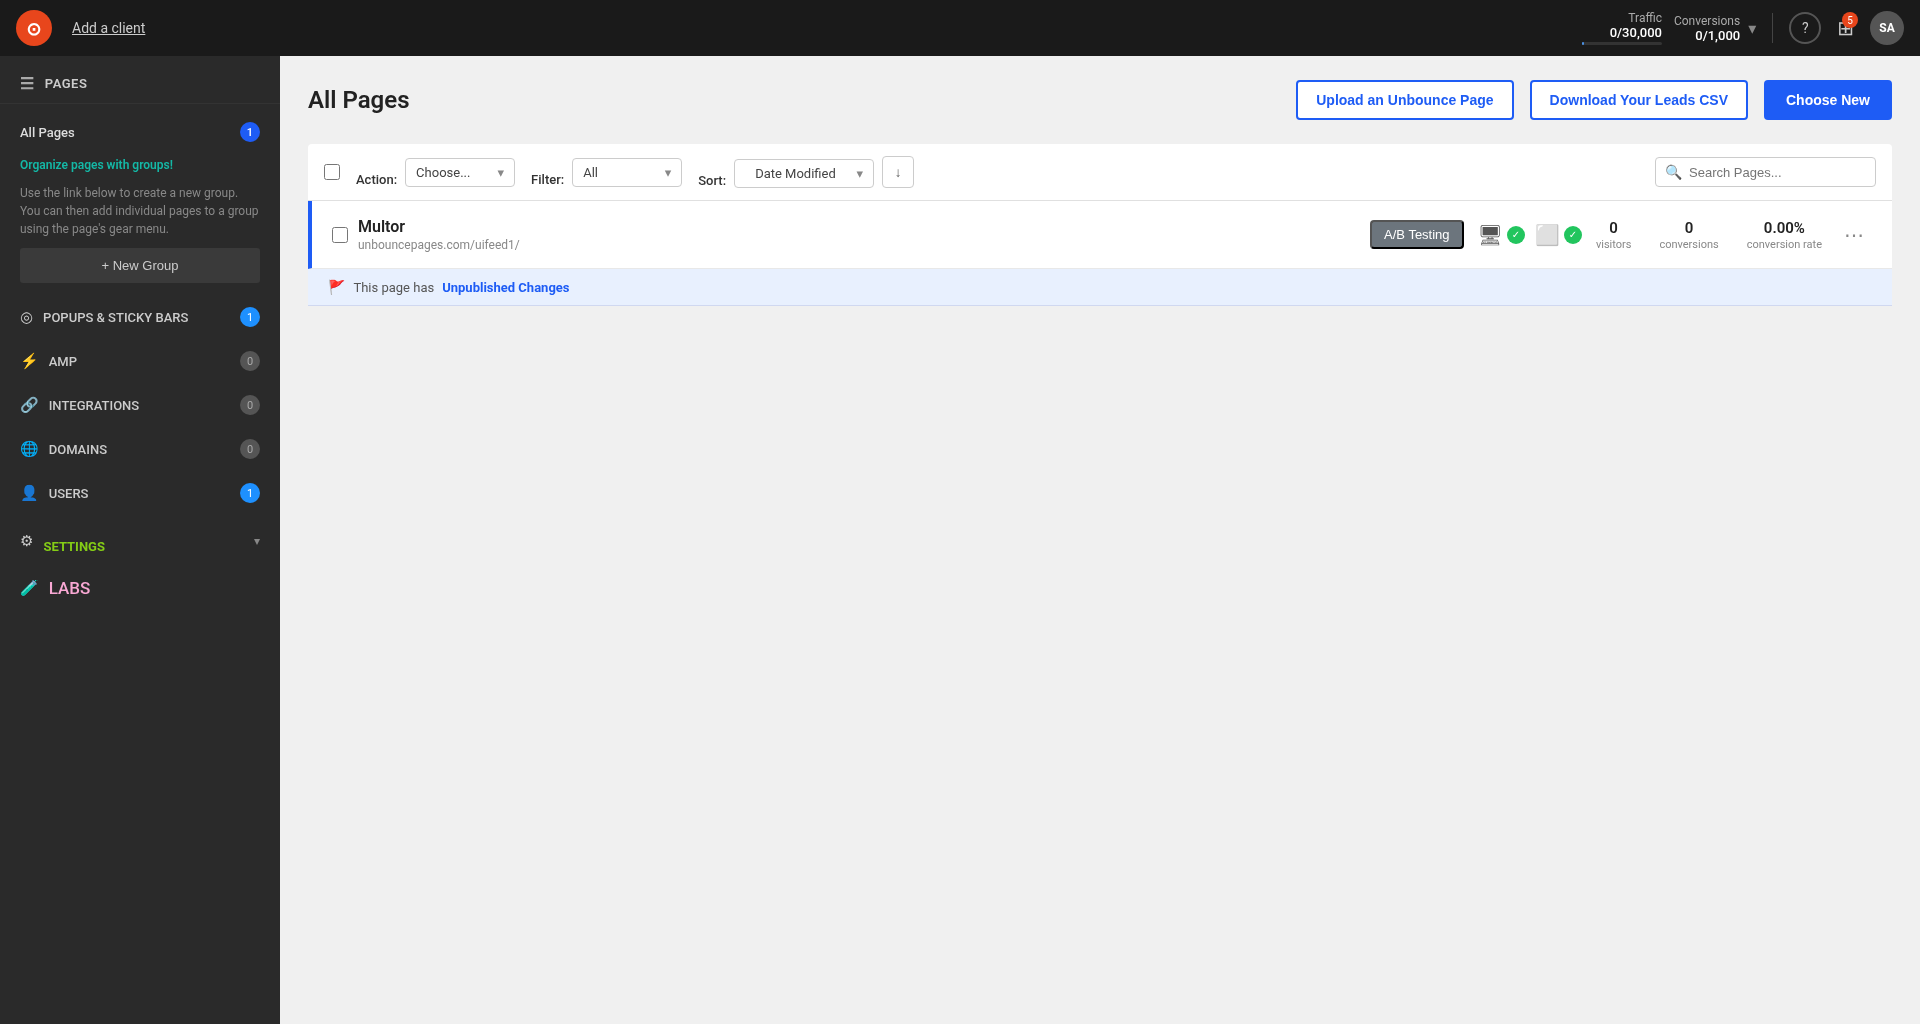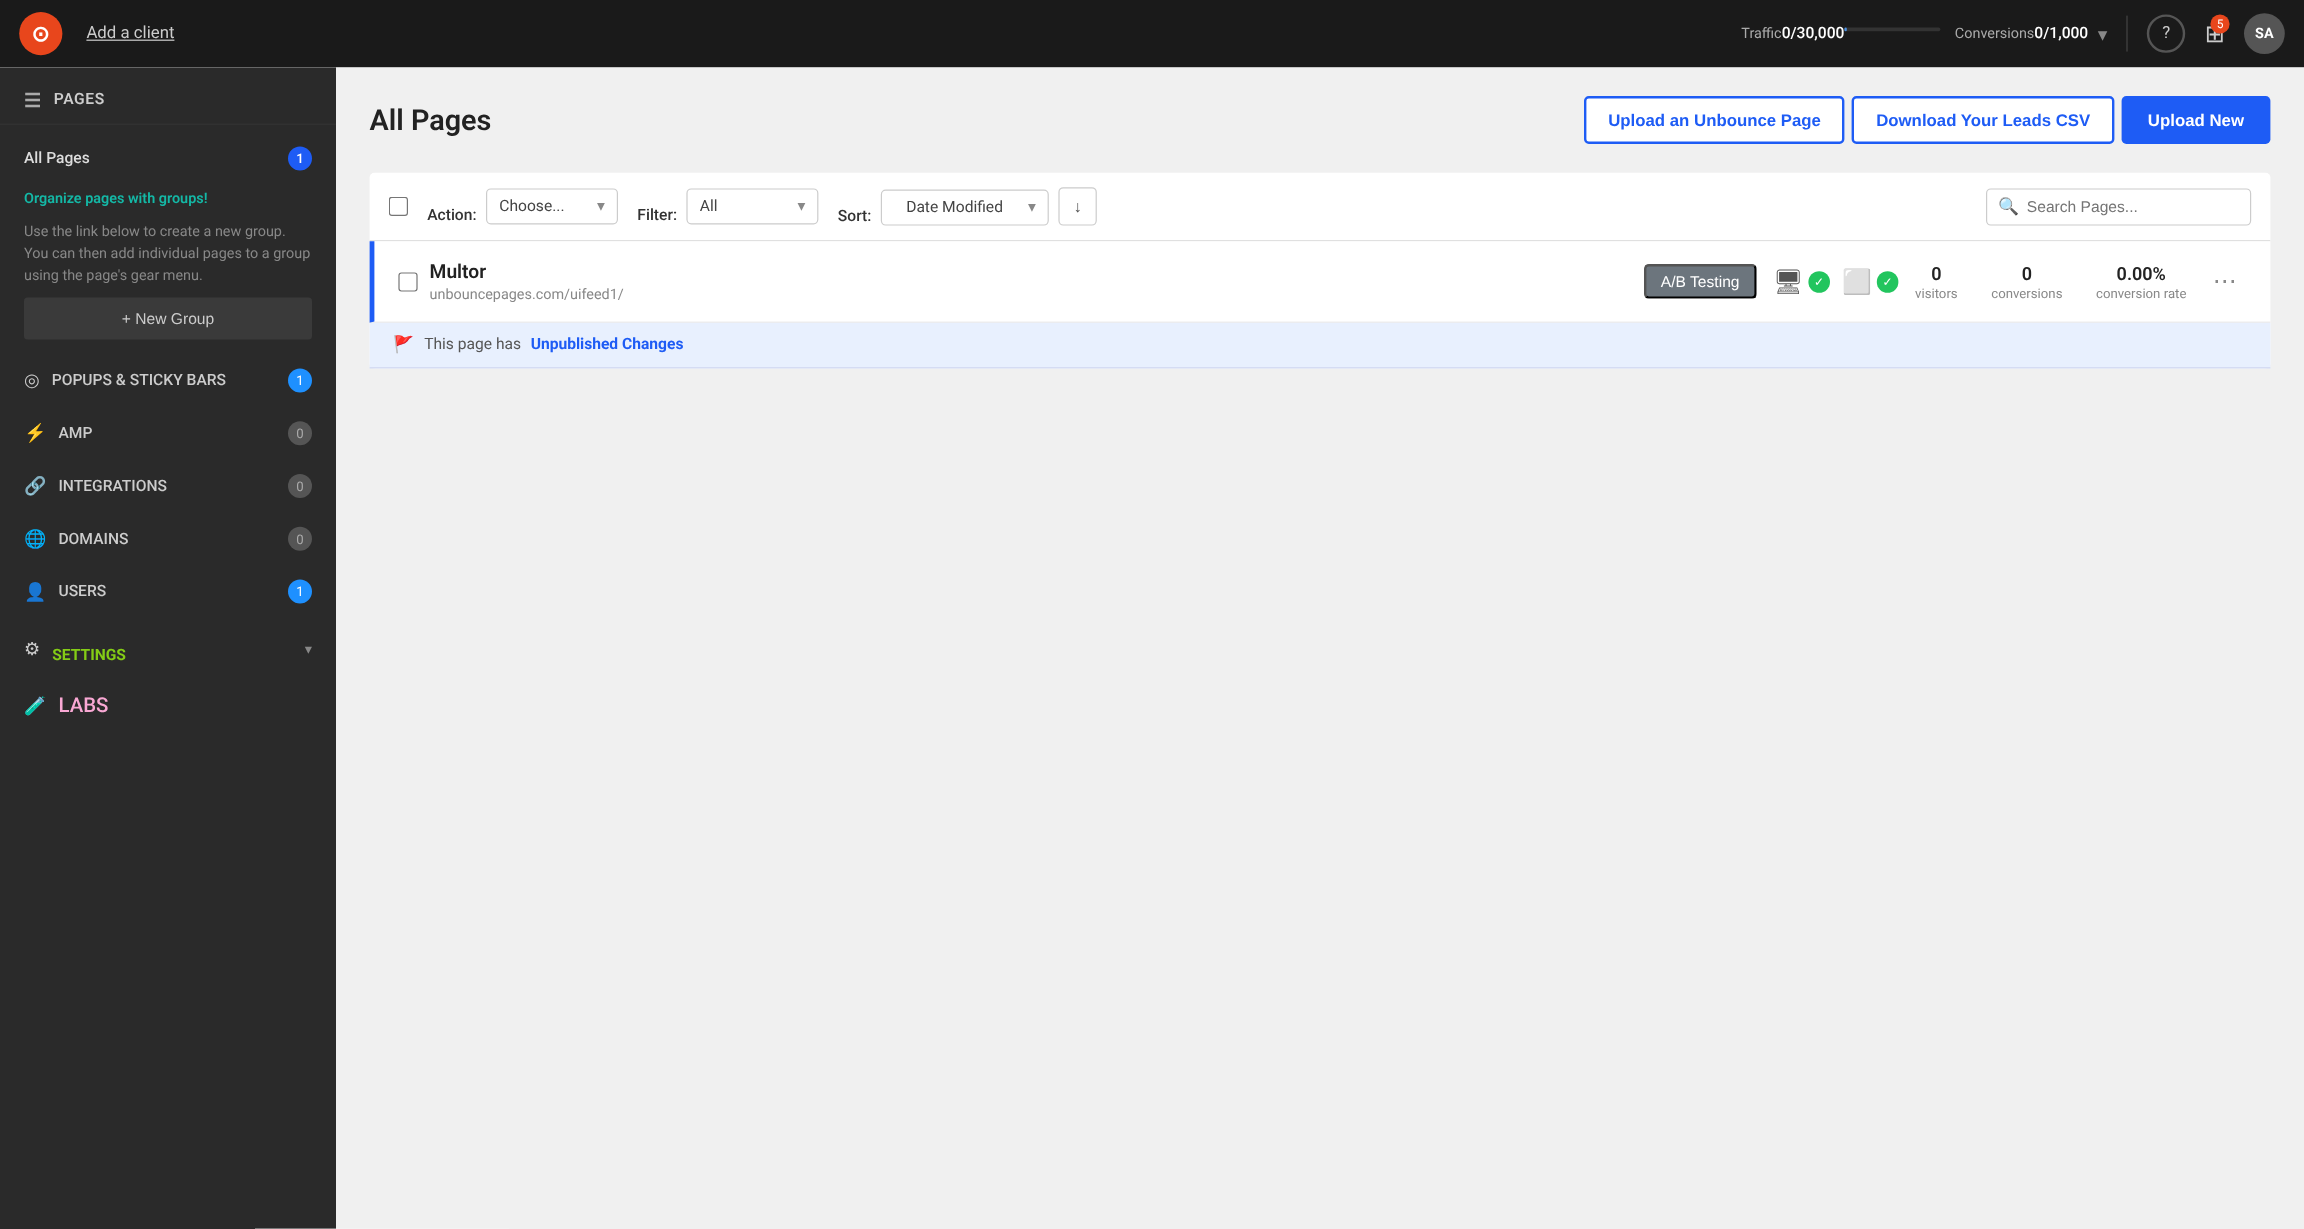--- a/index.html
+++ b/index.html
@@ -42,21 +42,22 @@
       align-items: center;
       gap: 16px;
     }
     .traffic-conversions {
       display: flex;
       align-items: center;
       gap: 12px;
     }
     .metric-block {
       display: flex;
-      align-items: flex-start;
+      flex-direction: column;
+      align-items: flex-end;
     }
     .metric-block .metric-label {
       font-size: 12px;
       color: #aaa;
     }
     .metric-block .metric-value {
       font-size: 13px;
       color: #fff;
       font-weight: 500;
     }
@@ -241,21 +242,21 @@
       margin-bottom: 24px;
     }
     .page-title {
       font-size: 24px;
       font-weight: 600;
       color: #222;
     }
     .header-actions {
       display: flex;
       align-items: flex-end;
-      gap: 6px;
+      gap: 16px;
     }
     .btn-outline {
       background: white;
       border: 2px solid #1e5cf5;
       color: #1e5cf5;
       padding: 10px 18px;
       font-size: 14px;
       font-weight: 600;
       border-radius: 4px;
       cursor: pointer;
@@ -584,21 +585,21 @@
 
   </aside>
 
   <main class="content-area">
 
     <div class="page-header">
       <h1 class="page-title">All Pages</h1>
       <div class="header-actions">
         <button class="btn-outline">Upload an Unbounce Page</button>
         <button class="btn-outline">Download Your Leads CSV</button>
-        <button class="btn-primary">Upload New</button>
+        <button class="btn-primary">Choose New</button>
       </div>
     </div>
 
     <div class="toolbar">
       <div class="cb-wrapper">
         <input type="checkbox" style="">
       </div>
 
       <div class="toolbar-item">
         <span class="toolbar-label">Action:</span>

